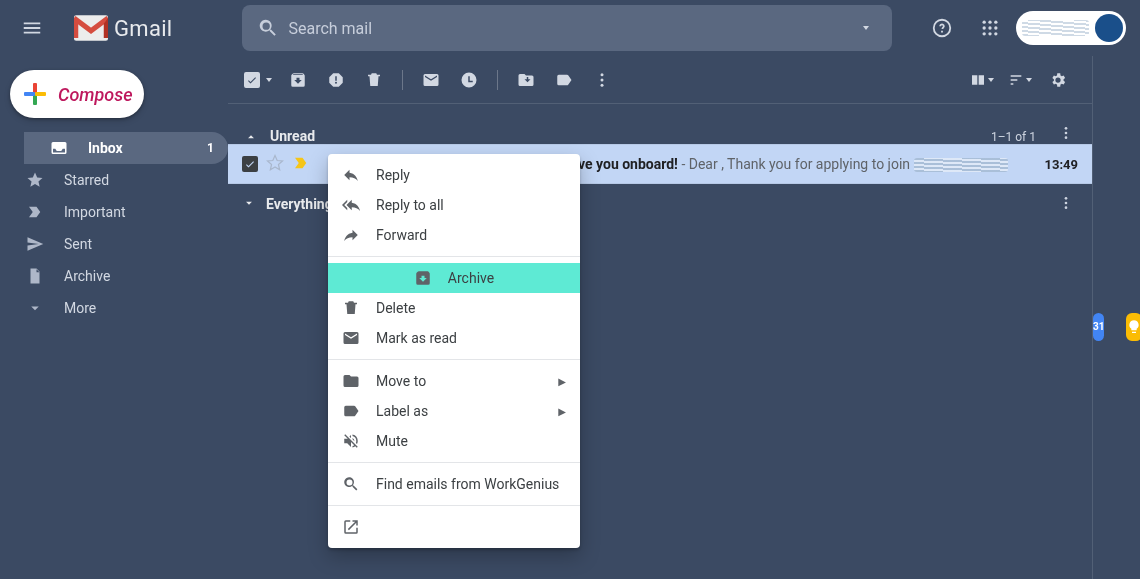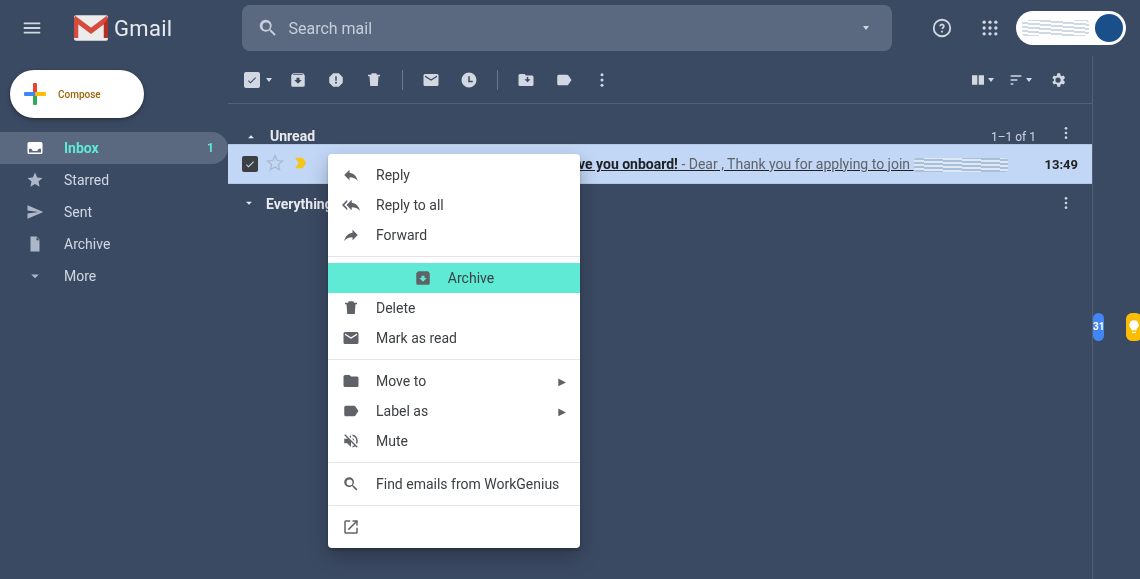--- a/index.html
+++ b/index.html
@@ -26,24 +26,24 @@
 
   
   .sidebar { position:absolute; top:56px; left:0; width:228px; bottom:0; padding-top:14px; }
   .compose { margin-left:10px; width:134px; height:48px; background:#fff; border-radius:24px; display:flex; align-items:center; gap:12px; padding:0 8px 0 14px; box-shadow:0 1px 3px rgba(0,0,0,.3),0 3px 6px rgba(0,0,0,.15); cursor:pointer; }
   .compose-plus { width:22px; height:22px; position:relative; }
   .compose-plus::before,.compose-plus::after{content:"";position:absolute;}
   .compose-plus .p1{position:absolute;left:9px;top:0;width:4px;height:11px;background:#ea4335;border-radius:1px;}
   .compose-plus .p2{position:absolute;left:9px;top:11px;width:4px;height:11px;background:#34a853;border-radius:1px;}
   .compose-plus .p3{position:absolute;top:9px;left:0;width:11px;height:4px;background:#4285f4;border-radius:1px;}
   .compose-plus .p4{position:absolute;top:9px;left:11px;width:11px;height:4px;background:#fbbc05;border-radius:1px;}
-  .compose-label{ color:#a16207; font-size:10px; font-weight:500; }
+  .compose-label{ color:#be185d; font-size:18px; font-weight:500;font-style:italic; }
   .nav { margin-top:14px; }
   .nav-item { height:32px; display:flex; align-items:center; padding:0 14px 0 26px; color:#d2d8e2; font-size:14px; gap:20px; border-top-right-radius:16px; border-bottom-right-radius:16px; cursor:pointer; }
-  .nav-item.active { background:#5a6880; color:#5eead4; font-weight:700; }
+  .nav-item.active { background:#5a6880; color:#ffffff; font-weight:700;margin-left:24px; }
   .nav-item .count { margin-left:auto; font-size:12px; font-weight:700; }
   .nav-item svg { width:18px; height:18px; fill:#aeb7c8; flex-shrink:0; }
   .nav-item.active svg{ fill:#fff; }
 
   
   .rpanel { position:absolute; top:56px; right:0; width:48px; bottom:0; border-left:1px solid rgba(255,255,255,.12); display:flex; flex-direction:row; align-items:center; padding-top:18px; gap:22px;}
   .ritem{ width:28px; height:28px; border-radius:6px; display:flex; align-items:center; justify-content:center; cursor:pointer; font-size:10px; font-weight:700;}
   .r-cal{ background:#4285f4; color:#fff;}
   .r-keep{ background:#fbbc04; color:#fff;}
   .r-tasks{ width:28px;height:28px; background:#2962ff; border-radius:50%; color:#fff;}
@@ -66,21 +66,21 @@
   .section { height:40px; display:flex; align-items:flex-end; padding:0 14px; font-size:14px; font-weight:700; color:#e8eaed; gap:10px; cursor:pointer;}
   .section .chev{width:18px;display:flex;justify-content:center;}
   .section .sect-count{ margin-left:auto; font-size:12px; font-weight:400; color:#cdd4e0; padding-right:8px;}
   .section .kebab{ width:24px; text-align:center; color:#cdd4e0; cursor:pointer;}
 
   .mail-row { height:40px; background:#c2d6f5; display:flex; align-items:center; padding:0 14px; gap:8px; color:#202124; font-size:14px; border-top:1px solid rgba(0,0,0,.06); border-bottom:1px solid rgba(0,0,0,.06);}
   .mail-row .chk{ width:16px;height:16px; background:#3c4043; border-radius:2px; display:flex; align-items:center; justify-content:center;}
   .mail-row .chk svg{width:12px;height:12px;fill:#c2d6f5;}
   .mail-row .star svg{width:18px;height:18px;fill:none;stroke:#a9b7cc;stroke-width:1.6;}
   .mail-row .imp svg{width:18px;height:18px;fill:#f5c518;}
-  .mail-row .subj{ flex:1; white-space:nowrap; overflow:hidden; text-overflow:ellipsis;text-decoration:underline;}
+  .mail-row .subj{ flex:1; white-space:nowrap; overflow:hidden; text-overflow:ellipsis;}
   .mail-row .subj b{ font-weight:700; color:#202124;}
   .mail-row .subj .snip{ color:#5f6368; }
   .mail-row .redact{ display:inline-block; width:94px; height:14px; background:repeating-linear-gradient(3deg,#9fb5cc 0 2px,#eaf0f8 2px 4px); border-radius:3px; vertical-align:middle; opacity:.7;}
   .mail-row .time{ margin-left:auto; font-weight:700; font-size:13px; }
 
   .section2 { height:40px; display:flex; align-items:center; padding:0 14px; font-size:14px; font-weight:700; color:#e8eaed; gap:10px;}
   .section2 .kebab{ margin-left:auto; width:24px; text-align:center; color:#cdd4e0; cursor:pointer;}
 
   
   .ctxmenu { position:absolute; width:252px; background:#fff; border-radius:4px; box-shadow:0 2px 3px rgba(0,0,0,.2),0 8px 20px rgba(0,0,0,.25); padding:6px 0; color:#3c4043; font-size:14px; z-index:50;}
@@ -164,20 +164,26 @@
           <path d="M20 4H4a2 2 0 00-2 2v12a2 2 0 002 2h16a2 2 0 002-2V6a2 2 0 00-2-2zm0 14H4v-5h3l2 3h6l2-3h3v5z"></path>
         </svg>
       <span>Inbox</span>
       <span class="count">1</span>
     </div>
     <div class="nav-item">
       <svg viewBox="0 0 24 24">
           <path d="M12 17.3l-6.2 3.7 1.6-7L2 9.3l7.1-.6L12 2l2.9 6.7 7.1.6-5.4 4.7 1.6 7z"></path>
         </svg>
       <span>Starred</span>
+    </div>
+    <div class="nav-item">
+      <svg viewBox="0 0 24 24">
+          <path d="M4 5h10l5 7-5 7H4l5-7z"></path>
+        </svg>
+      <span>Important</span>
     </div>
     <div class="nav-item">
       <svg viewBox="0 0 24 24">
           <path d="M2 21l21-9L2 3v7l15 2-15 2z"></path>
         </svg>
       <span>Sent</span>
     </div>
     <div class="nav-item">
       <svg viewBox="0 0 24 24">
           <path d="M6 2h8l4 4v16H6zM14 3v4h4"></path>

